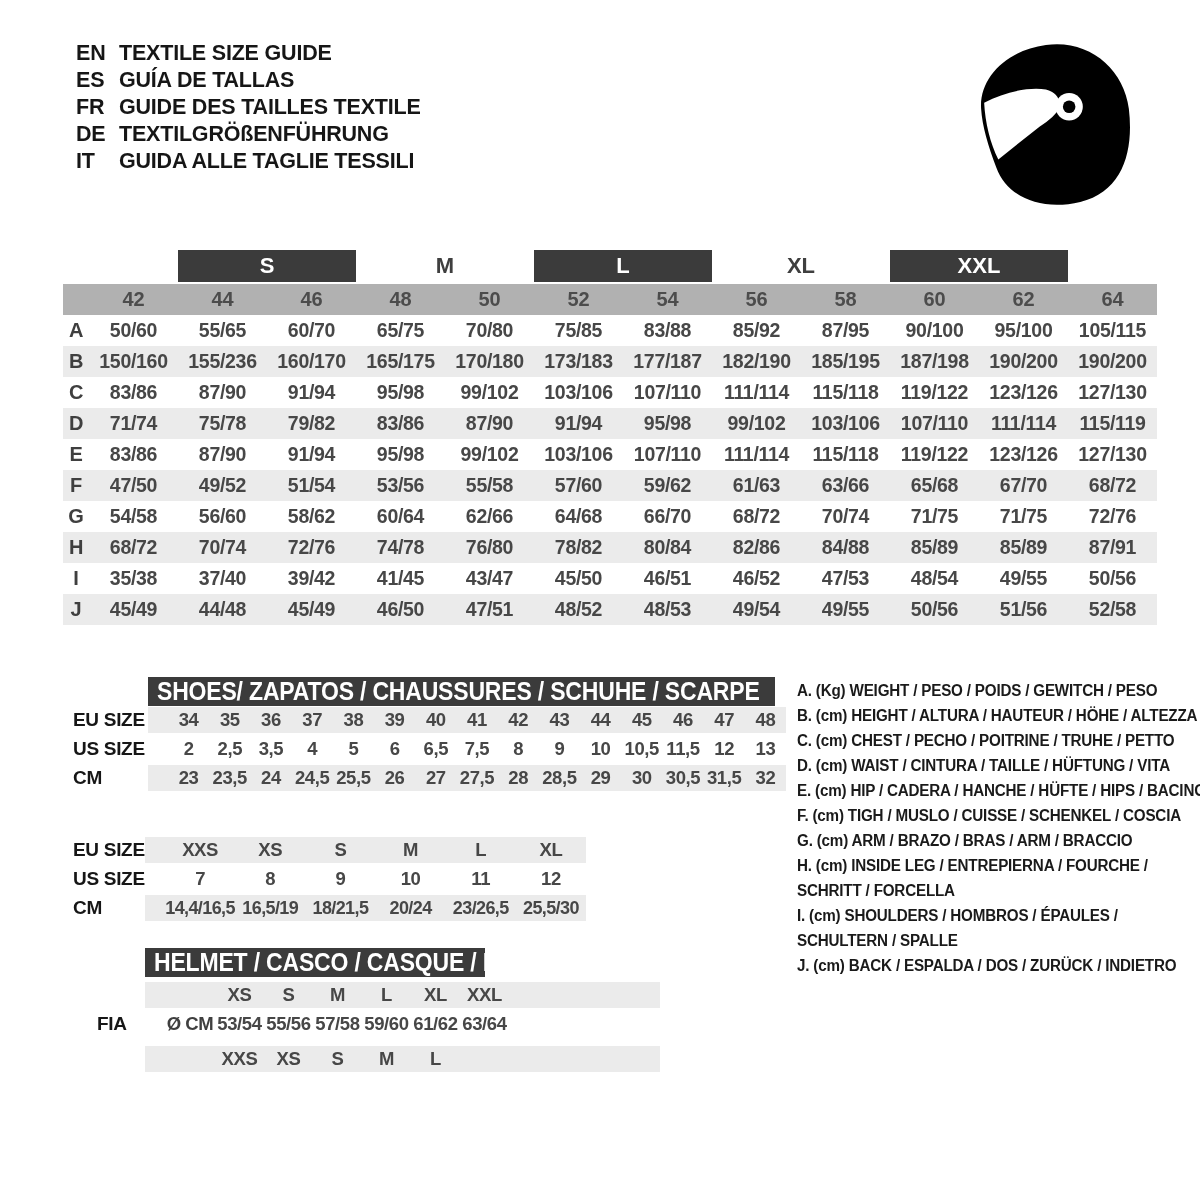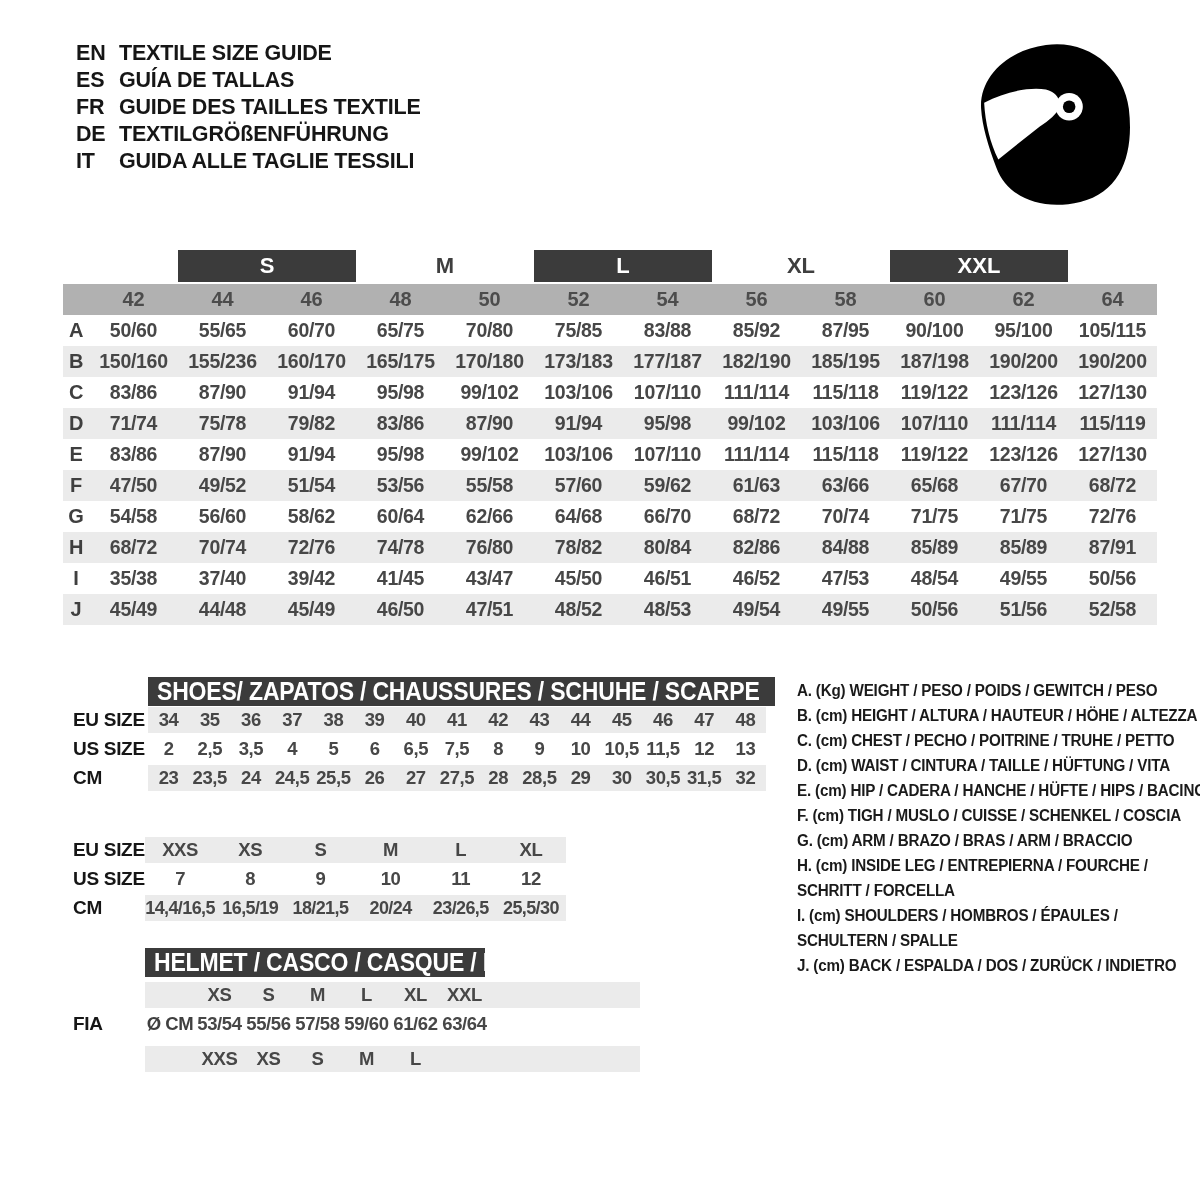--- a/index.html
+++ b/index.html
@@ -21,21 +21,21 @@
   .band{background:var(--band);height:31px;align-items:center;font-size:20px;color:#4c4c4c;}
   .band span{text-align:center;}
   .trow{height:31px;align-items:center;font-size:19.5px;color:#474747;letter-spacing:-0.3px;}
   .trow.alt{background:var(--stripe);}
   .trow span{text-align:center;white-space:nowrap;}
   .trow .rl{font-size:20px;color:#3f3f3f;}
   
   .sec-bar{position:absolute;height:29px;background:var(--dark);color:#fff;display:flex;align-items:center;padding-left:9px;font-size:25px;}
   .sec-bar span{transform:scaleX(.92);transform-origin:left center;white-space:nowrap;letter-spacing:-0.2px;}
   .row-label{position:absolute;left:73px;height:26px;display:flex;align-items:center;font-size:19px;color:#161616;letter-spacing:-0.3px;white-space:nowrap;}
-  .strip{position:absolute;height:26px;display:grid;align-items:center;font-size:18.5px;color:#474747;letter-spacing:-0.4px;}
+  .strip{position:absolute;height:26px;display:grid;align-items:center;font-size:18.5px;color:#474747;letter-spacing:-0.4px;padding-left:20px;}
   .strip.gray{background:var(--stripe);}
   .strip span{text-align:center;white-space:nowrap;}
   .strip .ocm{color:#3f3f3f;}
   .strip.small{font-size:18px;letter-spacing:-0.6px;}
   
   .legend{position:absolute;left:797px;top:678px;width:385px;}
   .lline{line-height:25px;font-size:16px;color:#1a1a1a;white-space:nowrap;transform:scaleX(.95);transform-origin:left center;letter-spacing:-0.2px;}
 </style>
 </head>
 <body>
@@ -341,21 +341,21 @@
       <div class="strip gray" style="left: 145px; top: 982px; width: 495px; grid-template-columns: 50px repeat(6, 49px) 1fr;">
         <span></span>
         <span>XS</span>
         <span>S</span>
         <span>M</span>
         <span>L</span>
         <span>XL</span>
         <span>XXL</span>
         <span></span>
       </div>
-      <div class="row-label" style="top: 1011px;">FIA</div>
+      <div class="row-label" style="top: 1011px; margin-left: 24px;">FIA</div>
       <div class="strip" style="left: 145px; top: 1011px; width: 495px; grid-template-columns: 50px repeat(6, 49px) 1fr;">
         <span class="ocm">Ø CM</span>
         <span>53/54</span>
         <span>55/56</span>
         <span>57/58</span>
         <span>59/60</span>
         <span>61/62</span>
         <span>63/64</span>
         <span></span>
       </div>

